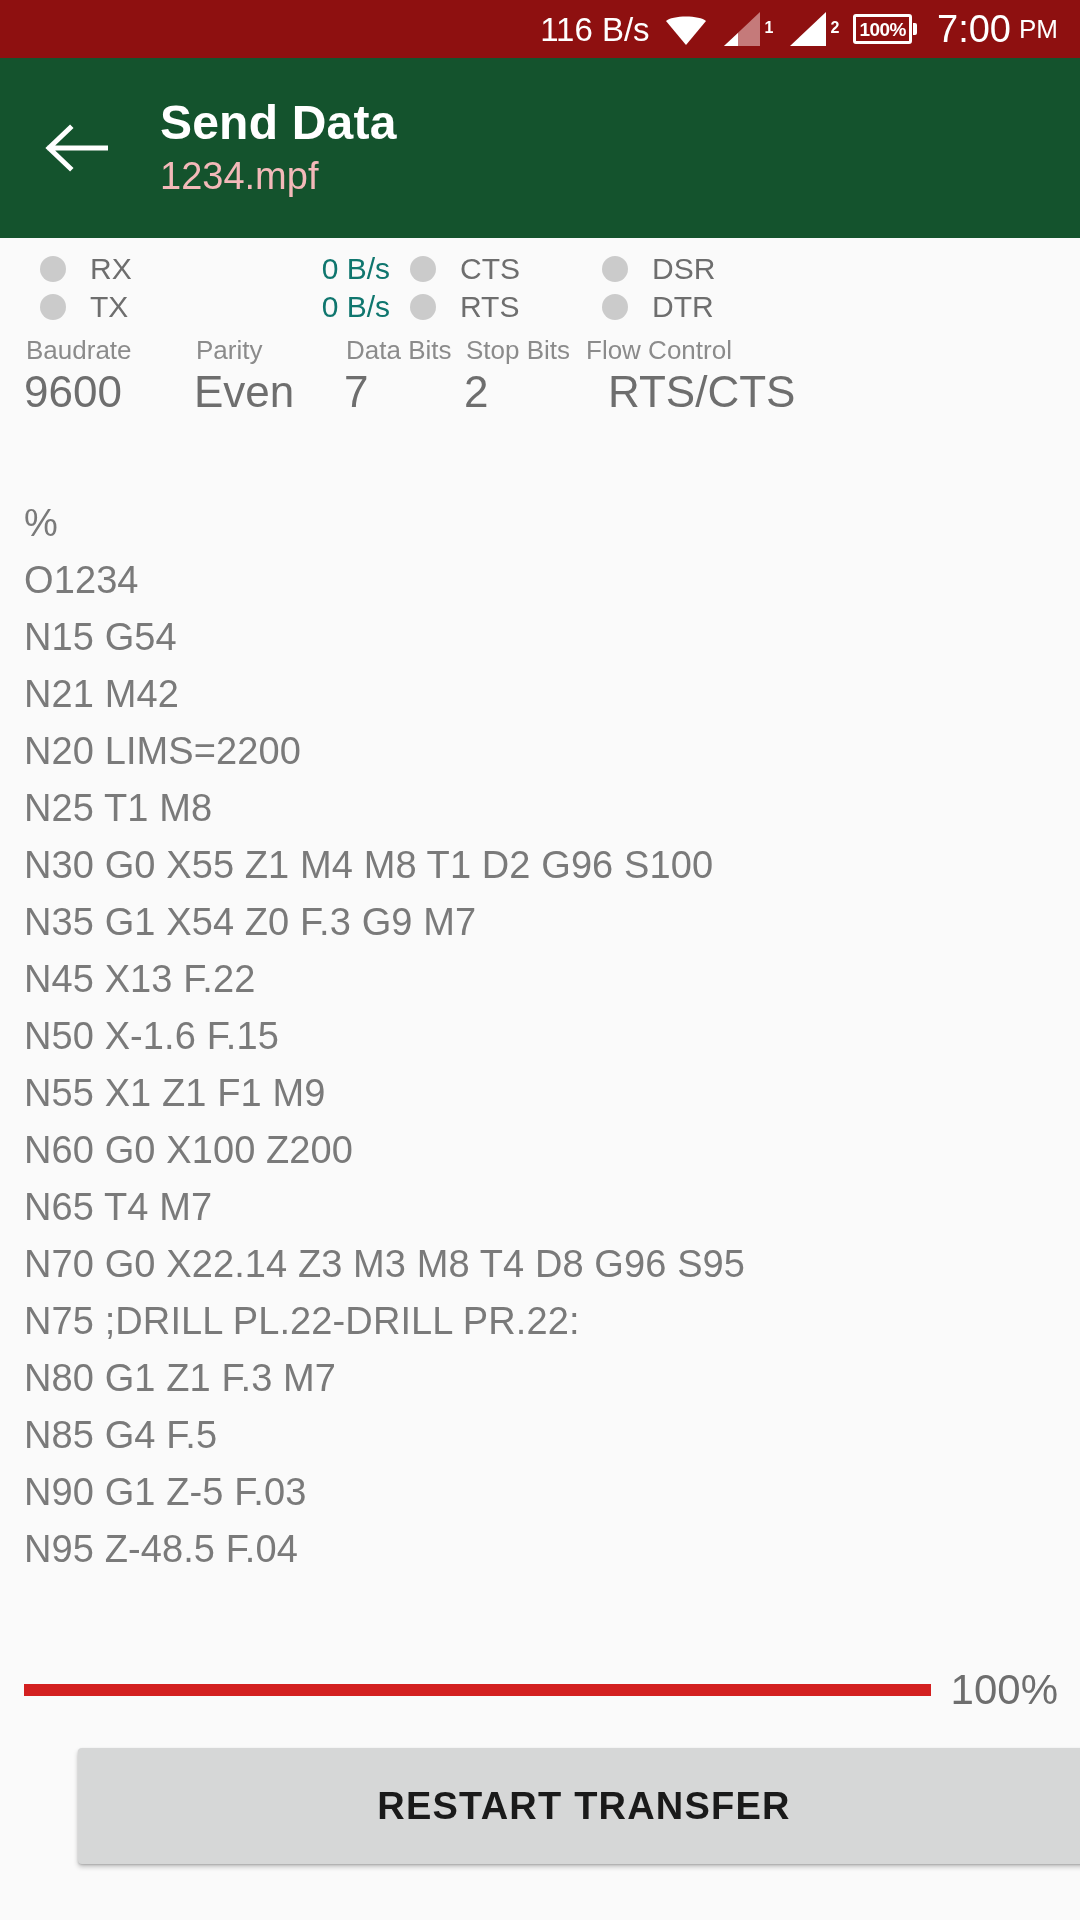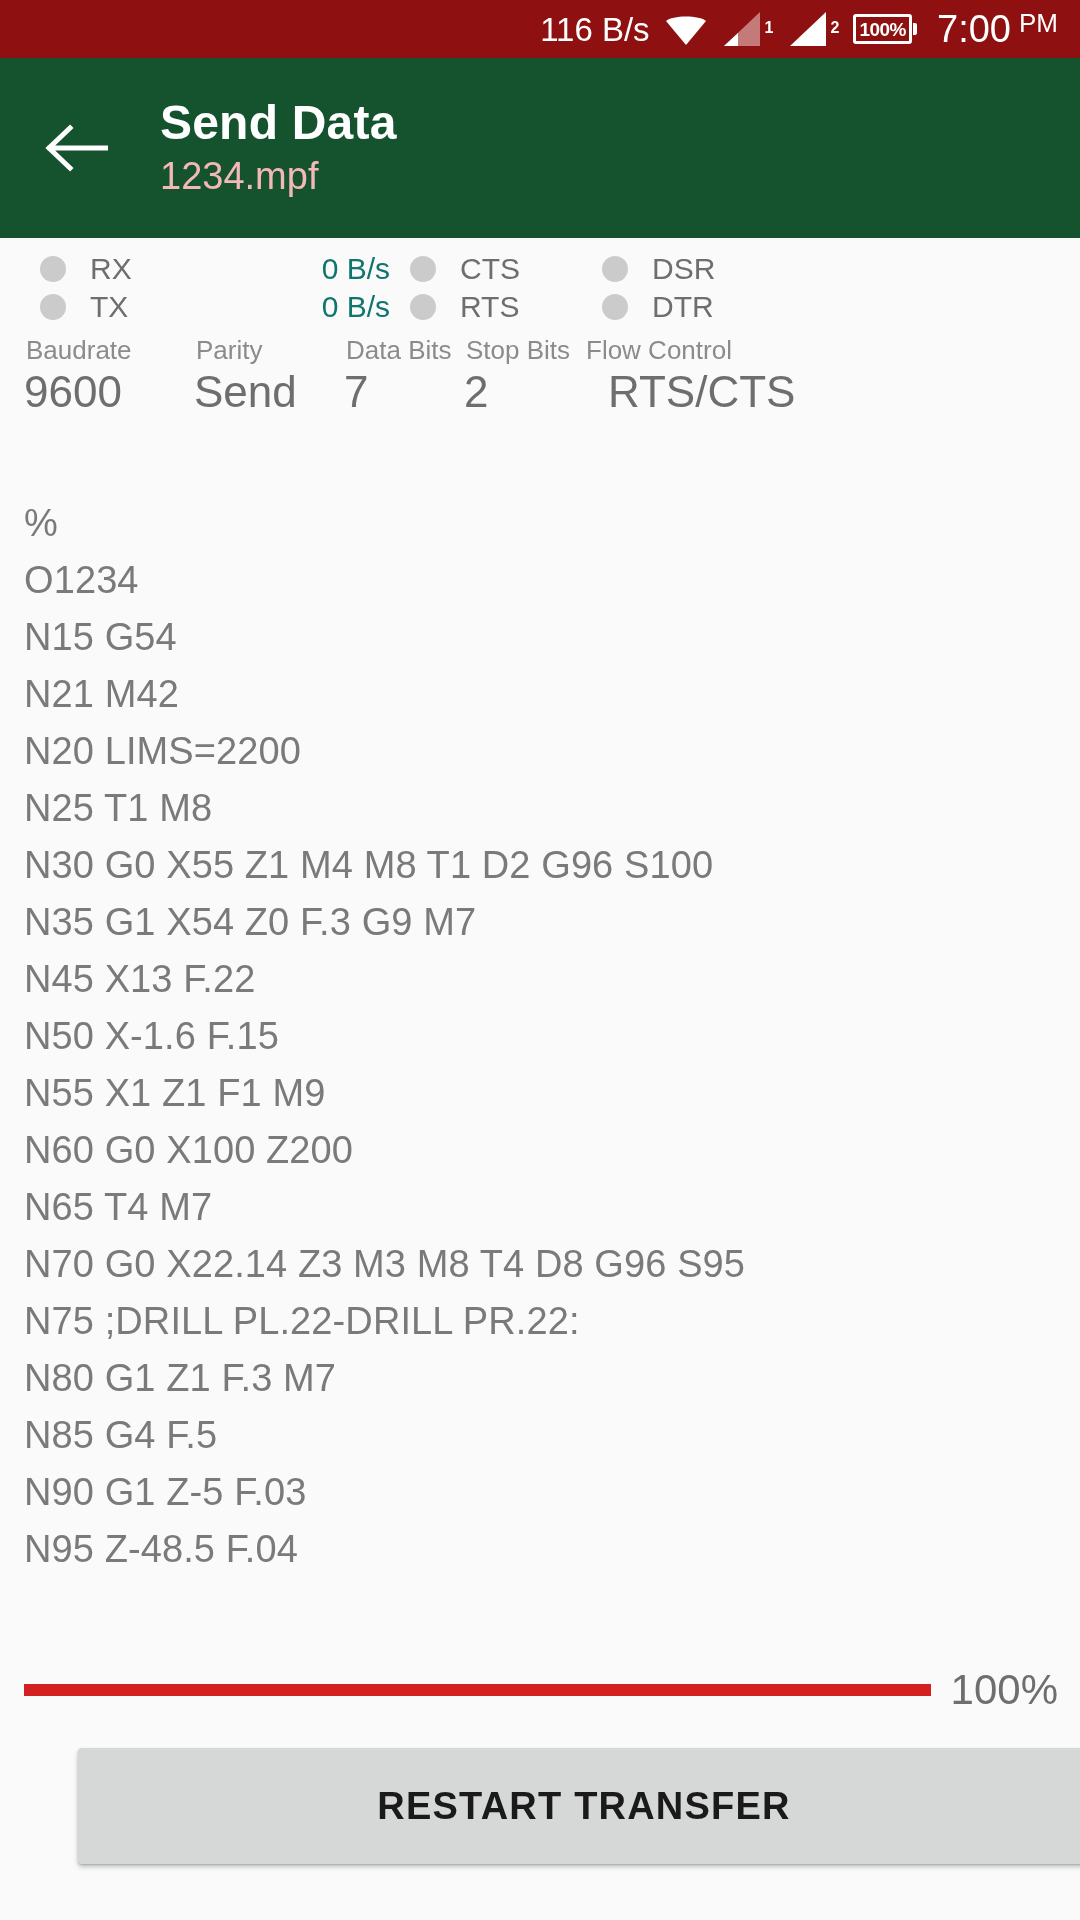--- a/index.html
+++ b/index.html
@@ -81,21 +81,21 @@
     letter-spacing: -0.5px;
   }
   .batt-cap {
     width: 4px; height: 12px;
     background: #ffffff;
     border-radius: 0 2px 2px 0;
     margin-left: 1px;
   }
   .sb-clock {
     display: flex;
-    align-items: flex-start;
+    align-items: center;
     margin-left: 20px;
   }
   .sb-clock .t { font-size: 38px; line-height: 1; font-weight: 400; }
   .sb-clock .ampm { font-size: 26px; line-height: 1; margin-left: 8px; font-weight: 400; }
 
   
   .appbar {
     background: #14532d;
     height: 180px;
     flex: 0 0 auto;
@@ -344,21 +344,21 @@
       <div class="led-label">DTR</div>
     </div>
 
     <div class="settings-row">
       <div class="setting-col">
         <div class="setting-name">Baudrate</div>
         <div class="setting-value">9600</div>
       </div>
       <div class="setting-col">
         <div class="setting-name">Parity</div>
-        <div class="setting-value">Send</div>
+        <div class="setting-value">Even</div>
       </div>
       <div class="setting-col">
         <div class="setting-name">Data Bits</div>
         <div class="setting-value">7</div>
       </div>
       <div class="setting-col">
         <div class="setting-name">Stop Bits</div>
         <div class="setting-value">2</div>
       </div>
       <div class="setting-col flow">

